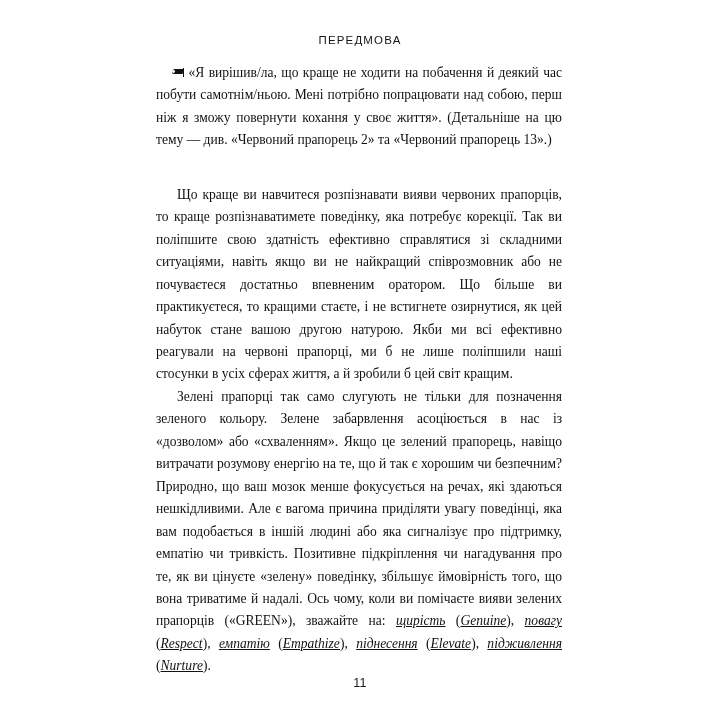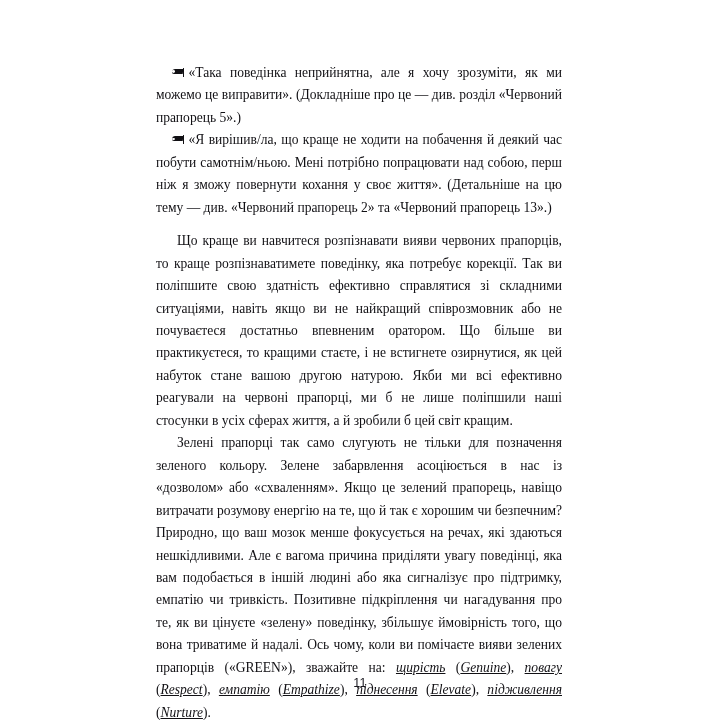--- a/index.html
+++ b/index.html
@@ -53,21 +53,21 @@
     margin: 0;
     text-indent: 1.55em;
     hyphens: manual;
   }
 
   .textblock p.bullet-para {
     text-indent: 1.2em;
   }
 
   .textblock p.gap-before {
-    margin-top: 11px;
+    margin-top: 32px;
   }
 
   .bullet-glyph {
     display: inline-block;
     position: relative;
     width: 0.92em;
     height: 0.62em;
     vertical-align: 0.02em;
     margin-right: 0.28em;
   }
@@ -113,24 +113,24 @@
     font-size: 12.5px;
     color: #1a1920;
     letter-spacing: 0.3px;
   }
 </style>
 </head>
 <body>
 
 <div class="page">
 
+  <div class="running-head">ПЕРЕДМОВА</div>
 
   <div class="textblock">
 
-    <p class="bullet-para"><span class="bullet-glyph"><span class="flagbody"></span><span class="flagnotch"></span><span class="flagpole"></span></span><span>«Така поведінка неприйнятна, але я хочу зрозуміти, як ми можемо це виправити». (Докладніше про це — див. розділ «Червоний прапорець 5».)</span></p>
 
     <p class="bullet-para"><span class="bullet-glyph"><span class="flagbody"></span><span class="flagnotch"></span><span class="flagpole"></span></span><span>«Я вирішив/ла, що краще не ходити на побачення й деякий час побути самотнім/ньою. Мені потрібно попрацювати над собою, перш ніж я зможу повернути кохання у своє життя». (Детальніше на цю тему — див. «Червоний прапорець 2» та «Червоний прапорець 13».)</span></p>
 
     <p class="gap-before">Що краще ви навчитеся розпізнавати вияви червоних прапорців, то краще розпізнаватимете поведінку, яка потребує корекції. Так ви поліпшите свою здатність ефективно справлятися зі складними ситуаціями, навіть якщо ви не найкращий співрозмовник або не почуваєтеся достатньо впевненим оратором. Що більше ви практикуєтеся, то кращими стаєте, і не встигнете озирнутися, як цей набуток стане вашою другою натурою. Якби ми всі ефективно реагували на червоні прапорці, ми б не лише поліпшили наші стосунки в усіх сферах життя, а й зробили б цей світ кращим.</p>
 
     <p><span>Зелені прапорці так само слугують не тільки для позначення зеленого кольору. Зелене забарвлення асоціюється в нас із «дозволом» або «схваленням». Якщо це зелений прапорець, навіщо витрачати розумову енергію на те, що й так є хорошим чи безпечним? Природно, що ваш мозок менше фокусується на речах, які здаються нешкідливими. Але є вагома причина приділяти увагу поведінці, яка вам подобається в іншій людині або яка сигналізує про підтримку, емпатію чи тривкість. Позитивне підкріплення чи нагадування про те, як ви цінуєте «зелену» поведінку, збільшує ймовірність того, що вона триватиме й надалі. Ось чому, коли ви помічаєте вияви зелених прапорців («GREEN»), зважайте на: </span><span class="it">щирість</span> (<span class="it">Genuine</span>)<span>, </span><span class="it">повагу</span> (<span class="it">Respect</span>)<span>, </span><span class="it">емпатію</span> (<span class="it">Empathize</span>)<span>, </span><span class="it">піднесення</span> (<span class="it">Elevate</span>)<span>, </span><span class="it">підживлення</span> (<span class="it">Nurture</span>)<span>.</span></p>
 
   </div>
 
   <div class="folio">11</div>

